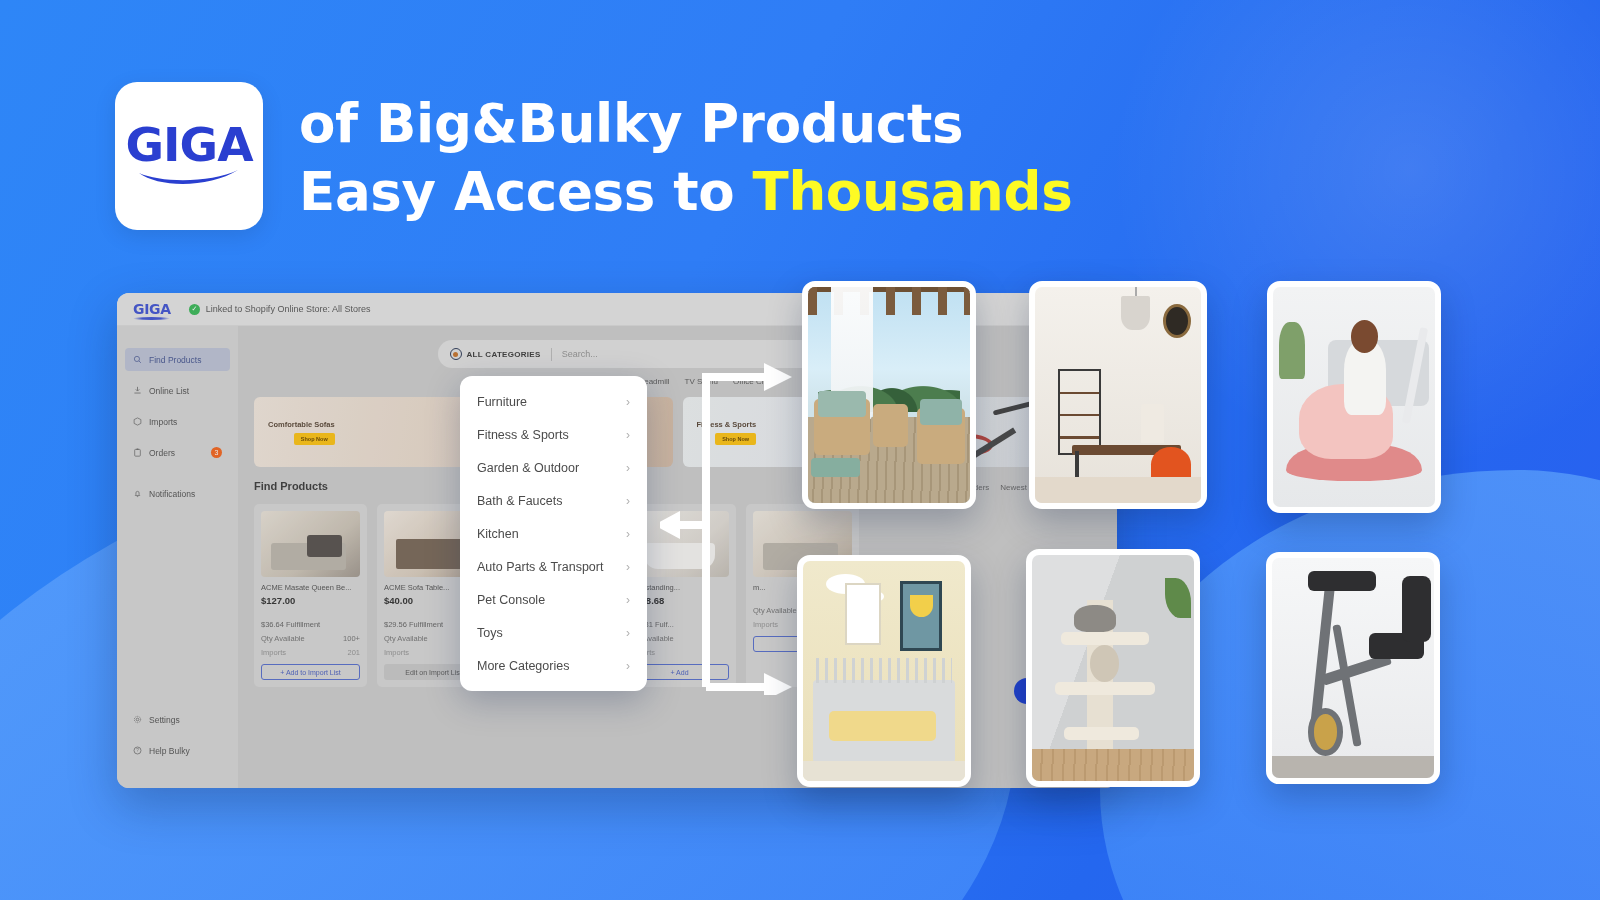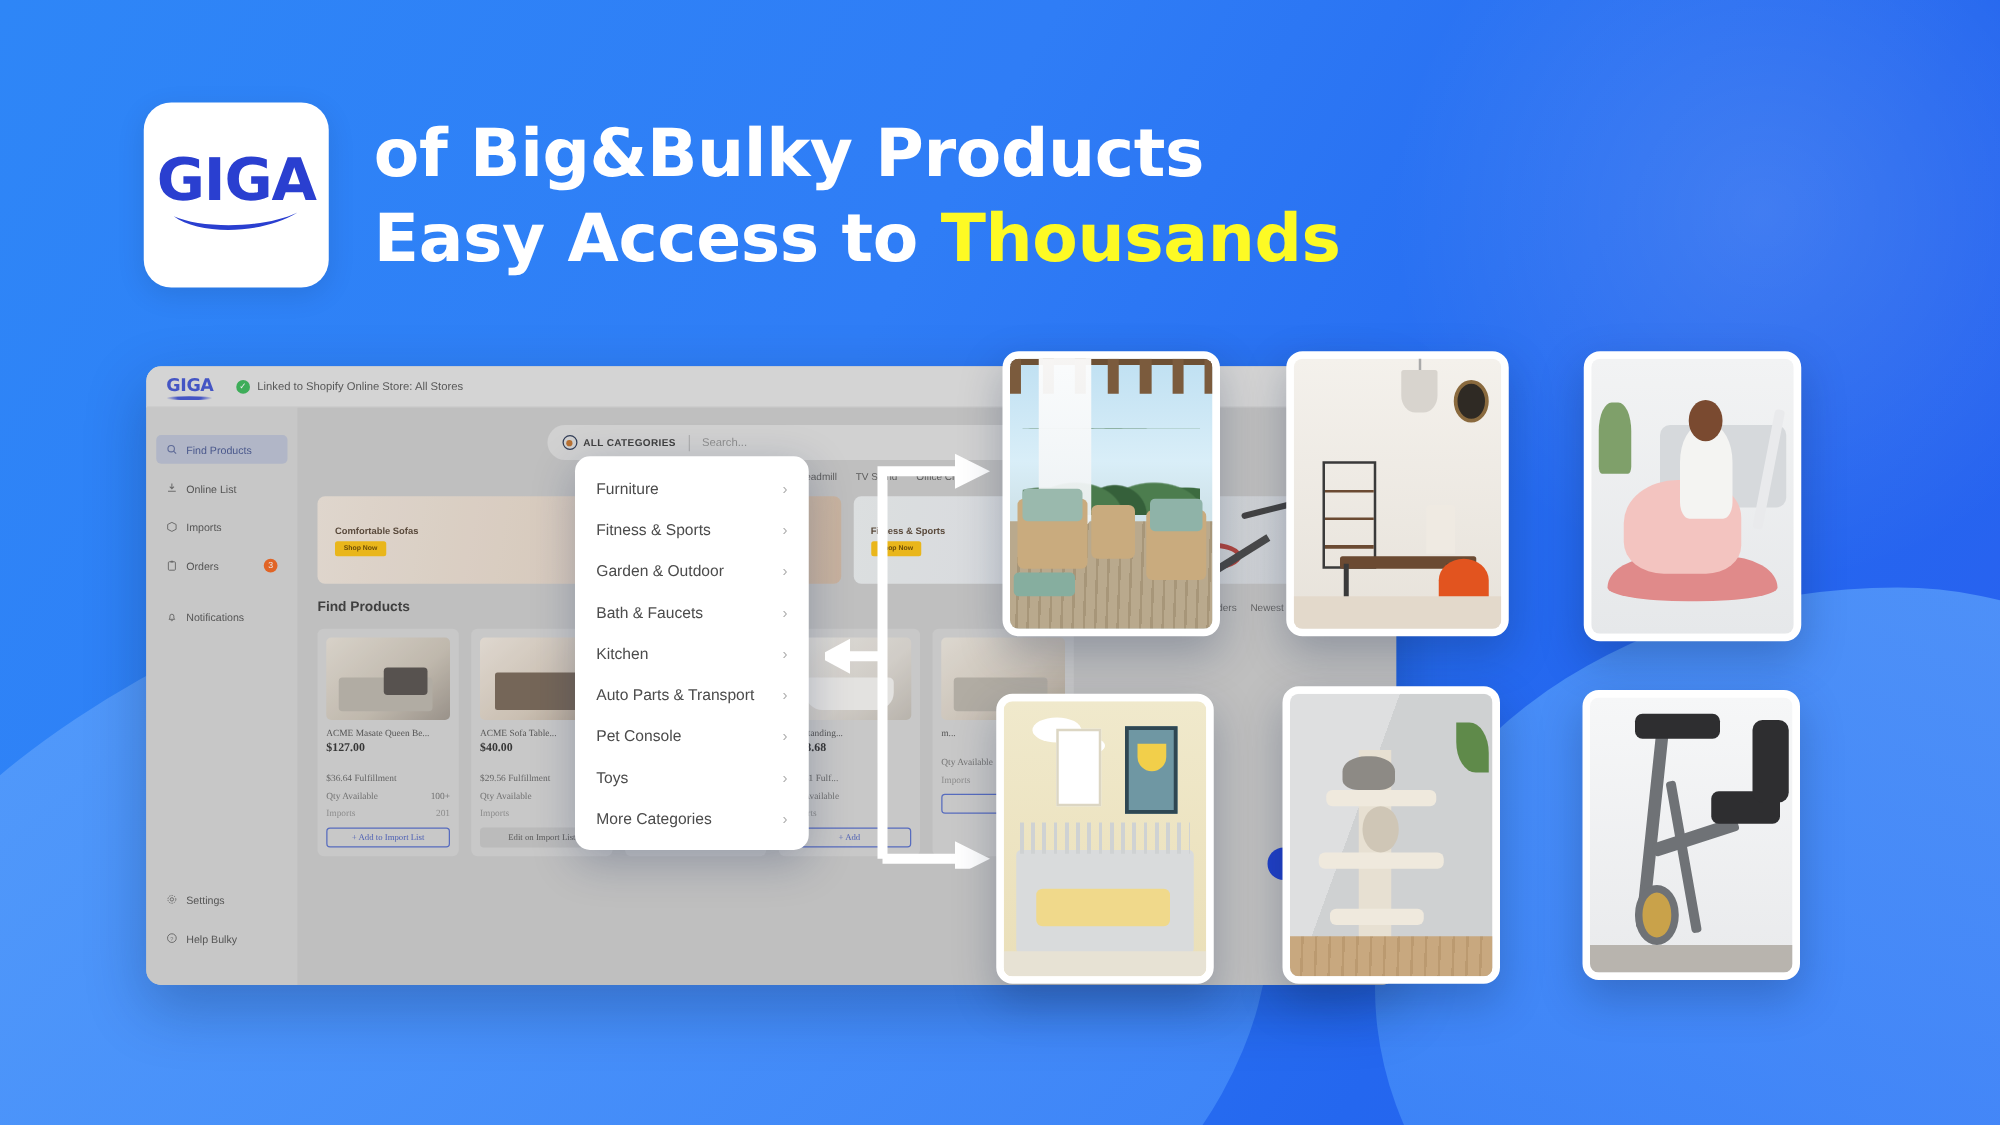--- a/index.html
+++ b/index.html
@@ -117,21 +117,21 @@
 
   #tagrow{ display:flex; gap:15px; justify-content:center; margin-top:9px; font-size:8px; color:#4e4e4e; }
 
   #banners{ display:flex; gap:10px; margin-top:11px; }
   .banner{
     flex:1; height:70px; border-radius:6px; position:relative; overflow:hidden;
     display:flex; align-items:center; padding-left:14px;
   }
   .banner.b1{ background:linear-gradient(100deg,#efe4d9,#e4d3c3 55%,#d3b8a0); }
   .banner.b2{ background:linear-gradient(100deg,#eceff1,#e2e6ea 55%,#d6dade); }
-  .bn-txt{ font-size:7.5px; font-weight:bold; color:#5a4a3c; line-height:1.5; text-align:left; z-index:2; }
+  .bn-txt{ font-size:7.5px; font-weight:bold; color:#5a4a3c; line-height:1.5; text-align:right; z-index:2; }
   .bn-btn{
     margin-top:3px; background:#e9b61b; color:#6b4c08; font-size:5.5px;
     padding:2px 7px; border-radius:2px; display:inline-block;
   }
   .bn-art{ position:absolute; right:0; top:0; bottom:0; width:62%; }
   .sofa-shape{position:absolute;right:12%;bottom:14%;width:64%;height:42%;background:#d69a6f;border-radius:10px 10px 6px 6px;}
   .sofa-cush{position:absolute;right:18%;bottom:40%;width:22%;height:28%;background:#e8c5a8;border-radius:6px;}
   .frame-shape{position:absolute;right:22%;top:12%;width:22%;height:38%;background:#f3ece4;border:1.5px solid #c9b9a6;}
   .bike-fr{position:absolute;right:16%;bottom:16%;width:48%;height:58%;}
   .bike-fr:before{content:"";position:absolute;left:6%;bottom:0;width:34%;height:34%;border-radius:50%;border:4px solid #b8352c;}
@@ -142,21 +142,21 @@
   #find-title{ font-size:11px; font-weight:bold; color:#2d2d2d; }
   #sortwrap{ margin-left:auto; display:flex; align-items:center; gap:11px; font-size:8px; color:#5c5c5c; }
   #sort-label{ color:#636363; }
   .sort-opt{ color:#5c5c5c; }
   .sort-opt.active{ color:#2f5fd0; font-weight:bold; background:#bcc8e6; padding:1px 5px; border-radius:3px; }
   .sort-arrows{ font-size:7px; margin-left:1px; }
 
   #stockrow{ display:flex; align-items:center; gap:6px; margin-top:10px; font-size:8px; color:#515151; }
   .chk{ width:9px;height:9px;border:1px solid #9a9a9a; background:#e4e4e4; border-radius:2px; }
 
-  #cards{ display:flex; gap:10px; margin-top:11px;font-family:Liberation Serif, serif; }
+  #cards{ display:flex; gap:10px; margin-top:11px; }
   .card{ width:113px; background:#d3d3d3; border-radius:5px; padding:7px; }
   .card-img{ width:100%; height:66px; border-radius:4px; overflow:hidden; position:relative; }
   .ci1{ background:linear-gradient(140deg,#e4ddd2,#cdc4b6 60%,#8f8madd); background:linear-gradient(140deg,#e6dfd4,#c9c0b2 60%,#9a9187); }
   .ci2{ background:linear-gradient(140deg,#efe6dc,#d6c9b9 60%,#b2a08c); }
   .ci3{ background:linear-gradient(140deg,#e8e2da,#cfc4b6 60%,#a0978a); }
   .ci4{ background:linear-gradient(140deg,#f1efea,#ded9d2 60%,#c0bab1); }
   .ci5{ background:linear-gradient(140deg,#ece6dc,#d8cec1 55%,#b6a995); }
   .bedshape{position:absolute;left:10%;bottom:10%;width:76%;height:42%;background:#b7b1a6;border-radius:3px;}
   .bedhead{position:absolute;left:46%;bottom:30%;width:36%;height:34%;background:#4a4440;border-radius:3px;}
   .tblshape{position:absolute;left:12%;bottom:12%;width:74%;height:46%;background:#6e5c4b;border-radius:2px;}
@@ -173,21 +173,21 @@
     align-items:center; justify-content:center; font-size:7px;
   }
   .card-btn.primary{ border:1px solid #4a63c8; color:#3d54bb; background:transparent; }
   .card-btn.ghost{ background:#c4c4c4; color:#4d4d4d; }
 
   
   #app-scrim{ position:absolute; inset:0; background:rgba(150,150,150,.18); pointer-events:none; }
 
   
   #dropdown{
-    position:absolute; left:460px; top:365px; width:187px;
+    position:absolute; left:460px; top:376px; width:187px;
     background:#fff; border-radius:12px; padding:9px 0;
     box-shadow:0 10px 34px rgba(15,35,80,.26); z-index:25;
   }
   .dd-item{
     display:flex; align-items:center; height:33px; padding:0 17px;
     font-size:12.5px; color:#4b4b4b;
   }
   .dd-item .chev{ margin-left:auto; color:#b0b0b0; font-size:12px; }
 
   

